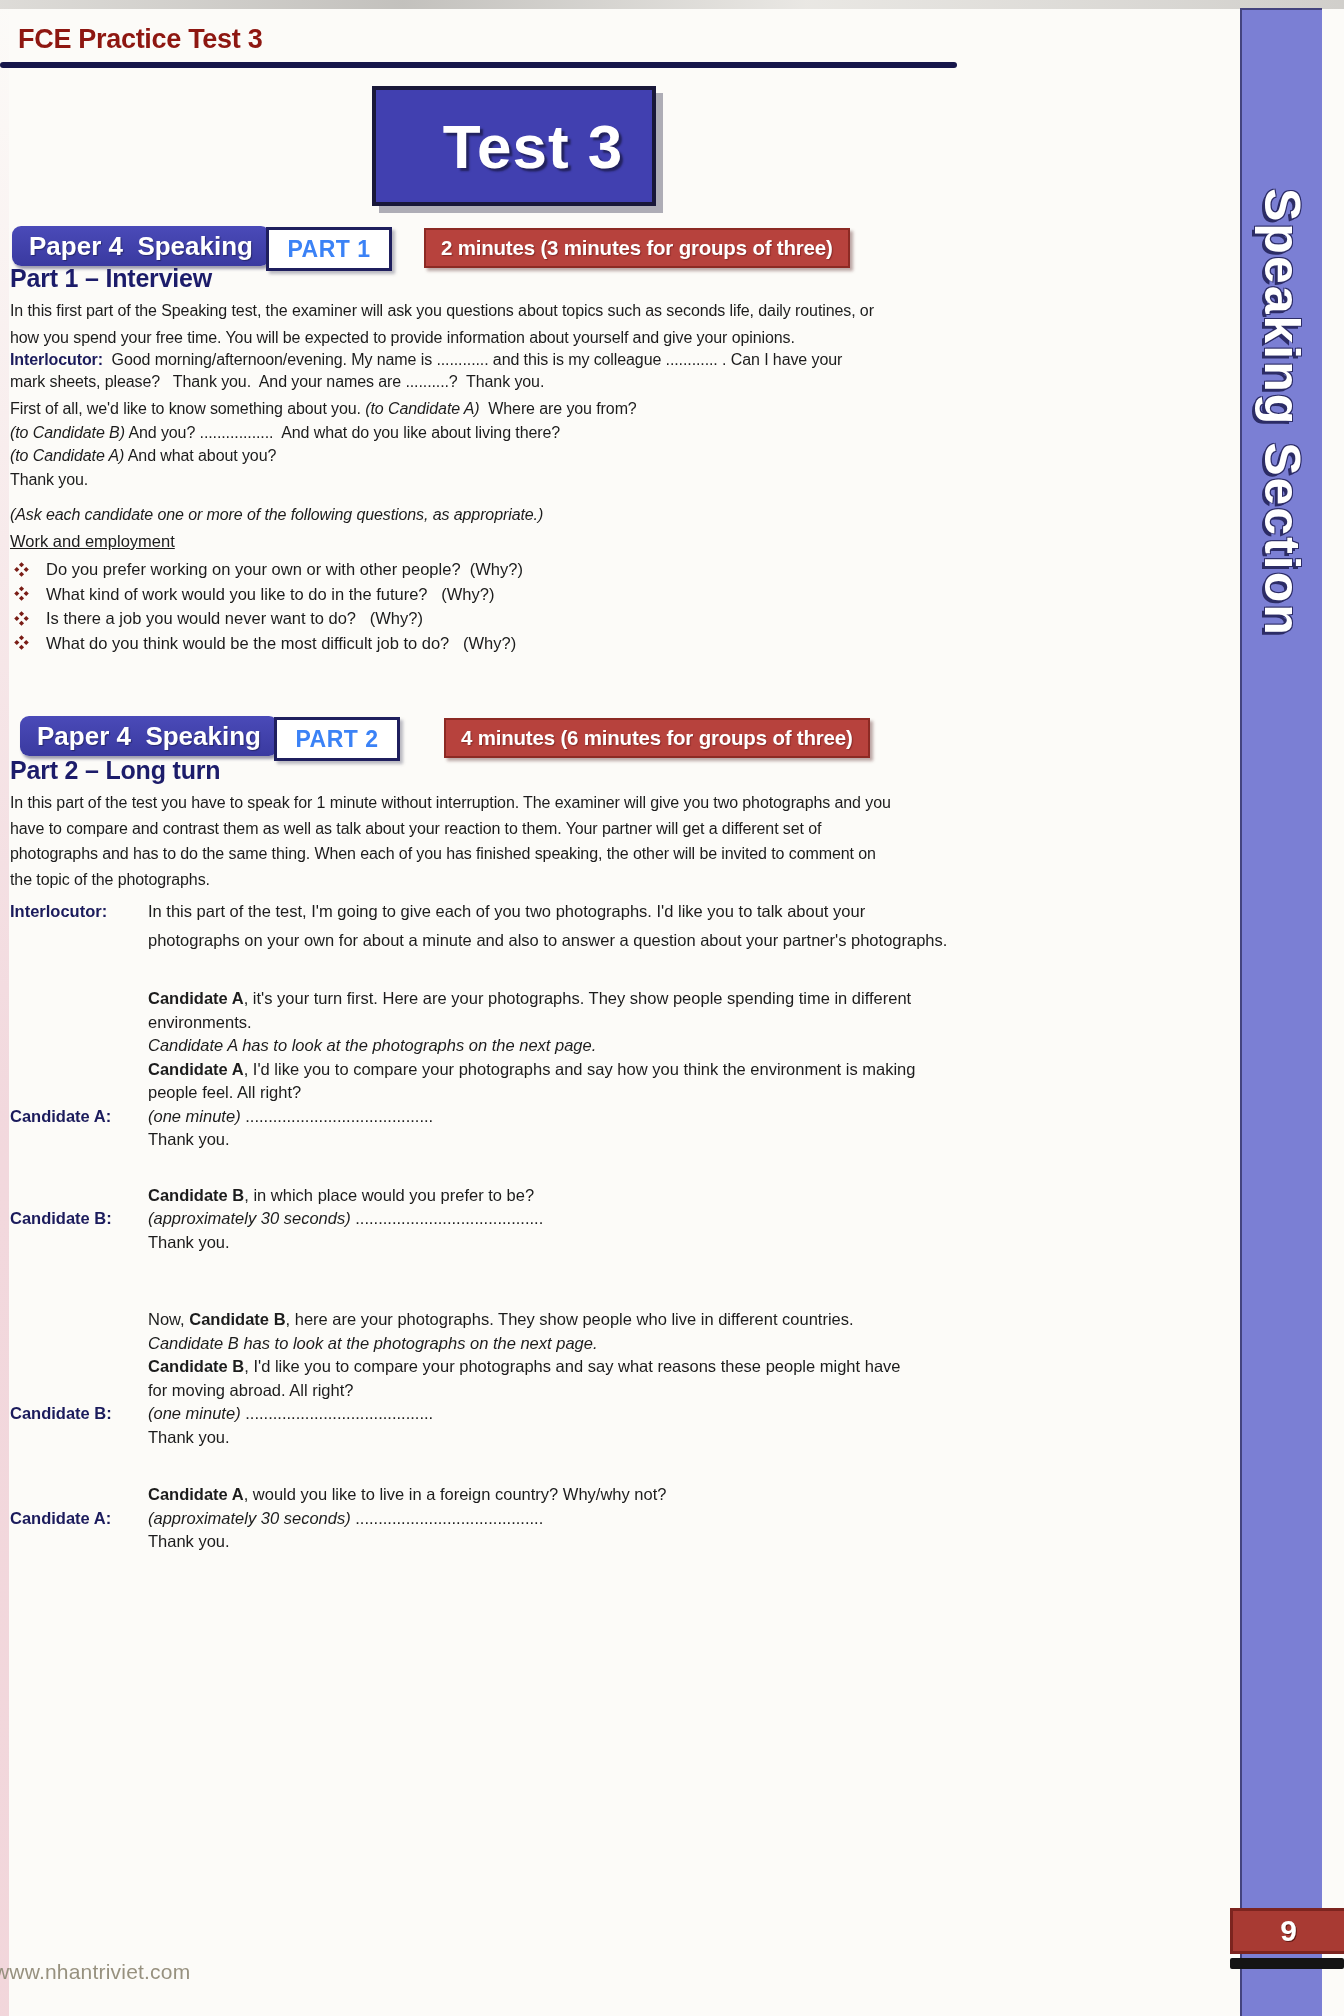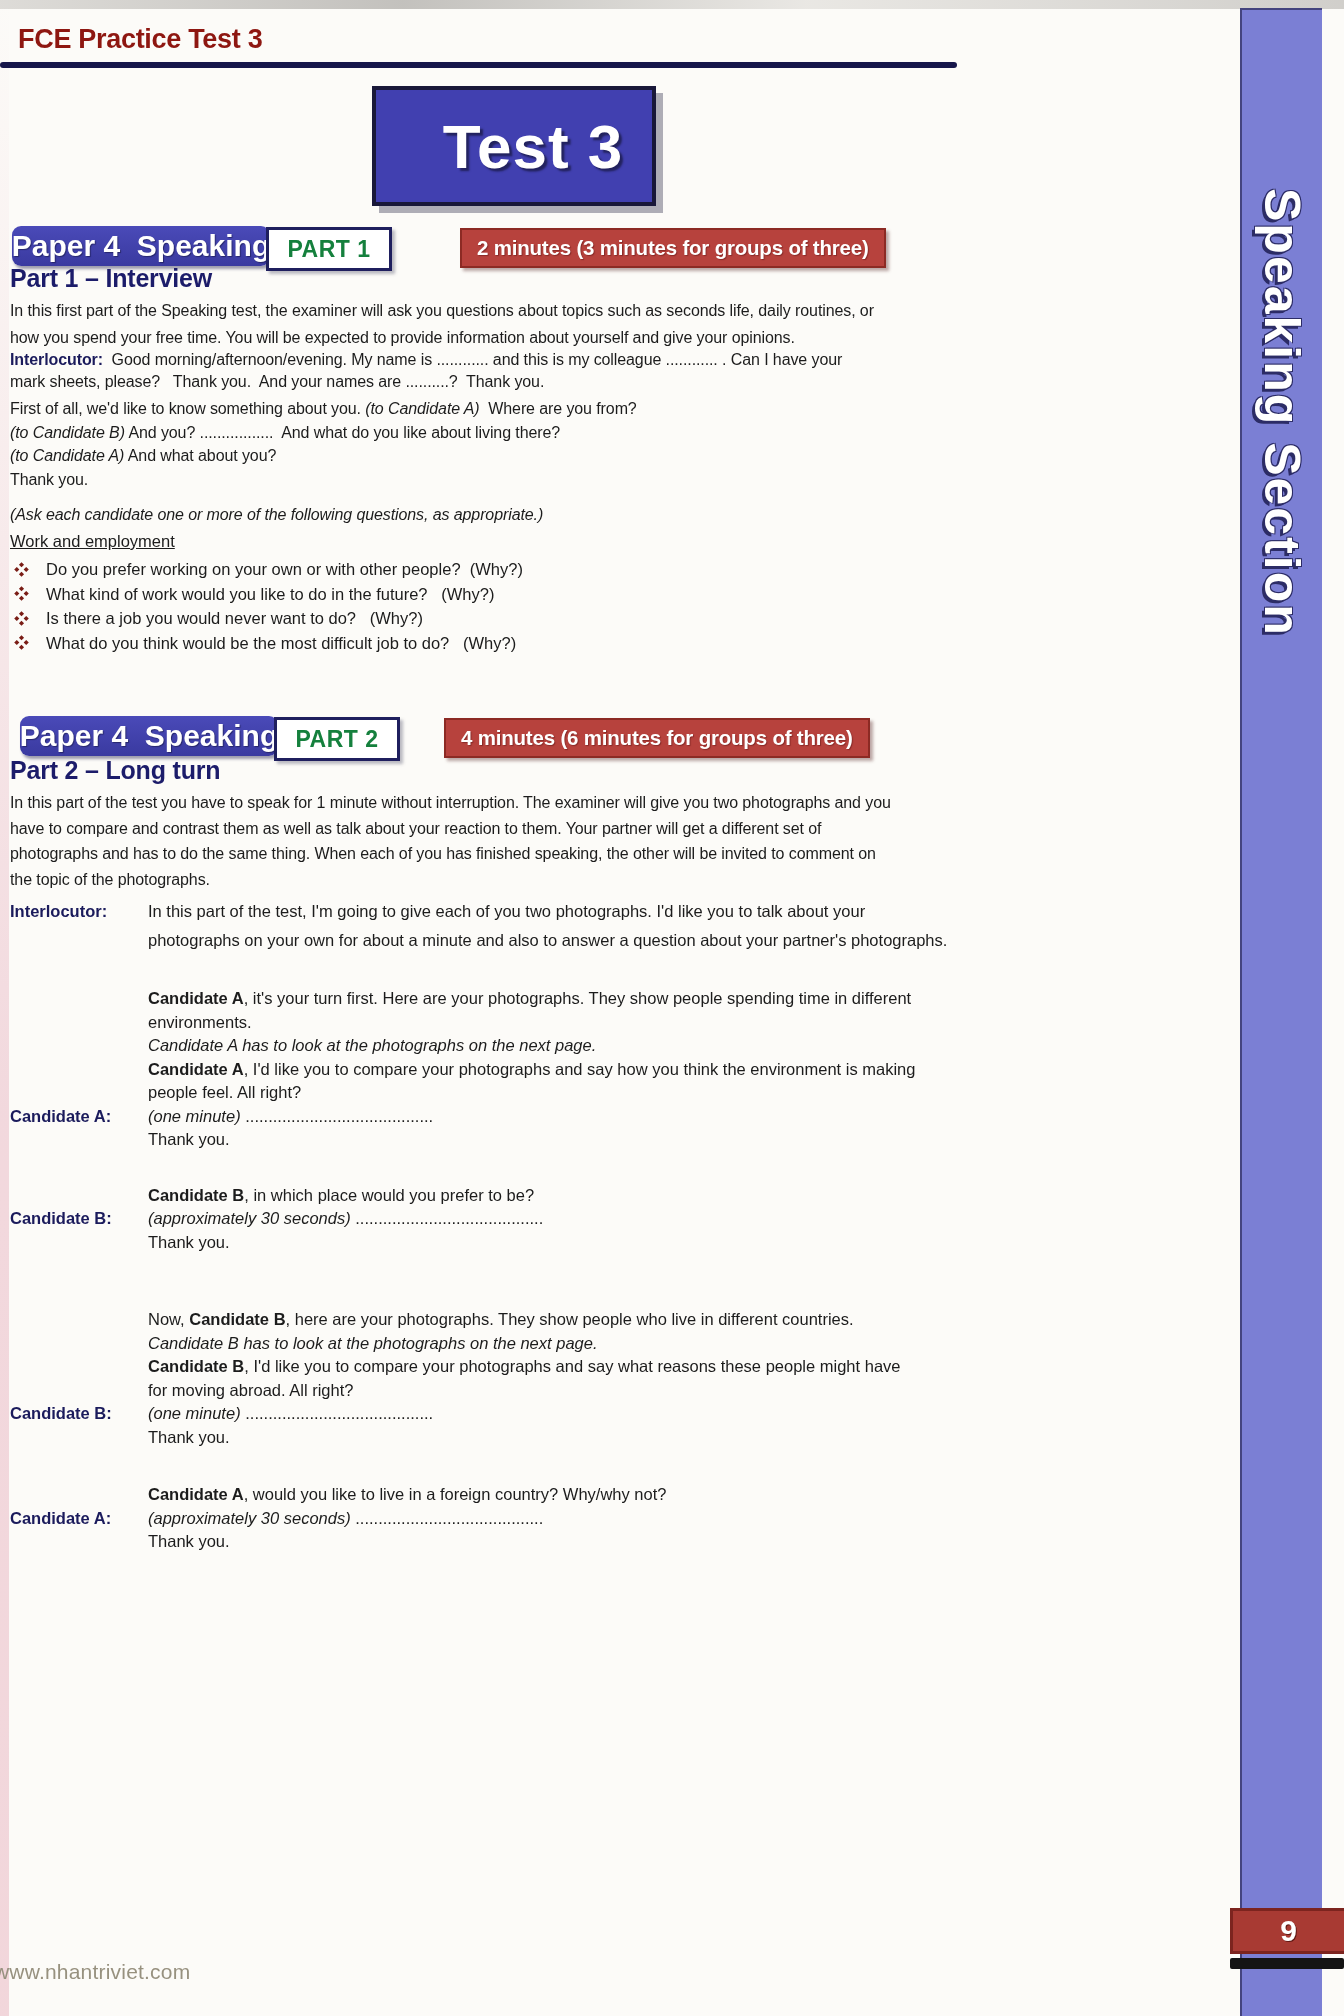--- a/index.html
+++ b/index.html
@@ -21,33 +21,33 @@
     border:4px solid #191839;box-shadow:7px 7px 0 rgba(30,30,60,.35);
     display:flex;align-items:center;justify-content:center;padding-left:38px;}
   .test-box span{color:#fff;font-size:62px;font-weight:bold;letter-spacing:1px;text-shadow:3px 3px 2px rgba(18,18,50,.65);}
   
   .banner-row{position:absolute;left:0;width:1000px;height:42px;}
   #banner1{top:226px;}
   #banner2{top:716px;}
   .banner-blue{position:absolute;top:0;height:40px;width:258px;
     background:linear-gradient(180deg,#4a4ab8,#3a3aa0);border-radius:9px;
     box-shadow:2px 3px 3px rgba(40,40,80,.45);
-    display:flex;align-items:center;justify-content:center;color:#fff;font-weight:bold;font-size:30px;
+    display:flex;align-items:center;justify-content:center;color:#fff;font-weight:bold;font-size:26px;
     white-space:pre;text-shadow:1px 1px 1px rgba(20,20,60,.55);}
   #banner1 .banner-blue{left:12px;}
   #banner2 .banner-blue{left:20px;}
   .part-box{position:absolute;top:1px;width:120px;height:38px;background:#fff;border:3px solid #1f1f5e;
     box-sizing:content-box;display:flex;align-items:center;justify-content:center;
-    font-weight:bold;font-size:23px;color:#15803d;letter-spacing:.5px;box-shadow:3px 3px 3px rgba(60,60,90,.35);}
+    font-weight:bold;font-size:23px;color:#3b82f6;letter-spacing:.5px;box-shadow:3px 3px 3px rgba(60,60,90,.35);}
   #banner1 .part-box{left:266px;}
   #banner2 .part-box{left:274px;}
   .time-badge{position:absolute;top:2px;height:36px;padding:0 15px;background:#b7423d;border:2px solid #8c2a24;
     display:flex;align-items:center;color:#fff;font-weight:bold;font-size:20.5px;letter-spacing:-.2px;
     box-shadow:3px 3px 3px rgba(90,40,40,.4);text-shadow:1px 1px 1px rgba(90,20,20,.5);}
-  #banner1 .time-badge{left:424px;margin-left:36px;}
+  #banner1 .time-badge{left:424px;}
   #banner2 .time-badge{left:444px;}
   
   .sec-heading{position:absolute;left:10px;font-size:25px;font-weight:bold;color:#1c1c6a;letter-spacing:-.2px;}
   #heading1{top:264px;}
   #heading2{top:756px;}
   .tblock{position:absolute;left:10px;width:1180px;font-size:16px;letter-spacing:-.1px;white-space:pre;}
   .tline{display:block;}
   #intro1{top:297px;line-height:27px;}
   #interq{top:349px;line-height:22px;}
   #followup{top:397px;line-height:23.5px;}

